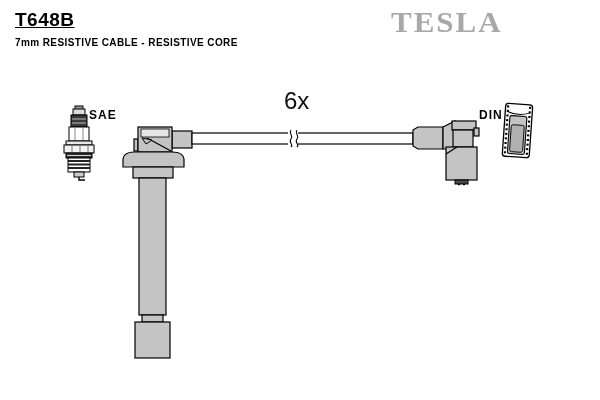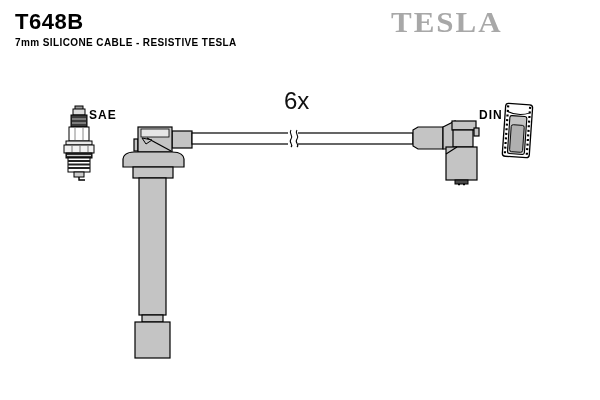--- a/index.html
+++ b/index.html
@@ -1,37 +1,37 @@
 <!DOCTYPE html>
 <html><head>
 <meta charset="utf-8">
 <style>
   html,body{margin:0;padding:0;}
   body{width:600px;height:400px;background:#ffffff;overflow:hidden;
        font-family:"Liberation Sans", sans-serif;}
   .page{position:relative;width:600px;height:400px;background:#ffffff;}
-  .part-number{position:absolute;left:15px;top:9px;font-size:22px;font-weight:bold;
-               color:#000;letter-spacing:0.5px;}
+  .part-number{position:absolute;left:15px;top:9px;font-size:19px;font-weight:bold;
+               color:#000;letter-spacing:0.5px;text-decoration:underline;}
   .subtitle{position:absolute;left:15px;top:37px;font-size:10px;color:#000;
             letter-spacing:0.4px;font-weight:bold;font-stretch:condensed;}
   .brand-logo{position:absolute;left:391px;top:6px;font-family:"Liberation Serif", serif;
               font-size:31px;font-weight:bold;letter-spacing:2px;
               transform:scaleY(0.92);transform-origin:top left;}
   svg{position:absolute;left:0;top:0;}
   svg text{font-family:"Liberation Sans", sans-serif;}
   .lbl{font-weight:bold;font-size:12px;fill:#000;}
   .qty{font-size:24px;fill:#111;}
 </style>
 </head>
 <body>
 
 <div class="page">
 
   <div class="part-number">T648B</div>
-  <div class="subtitle">7mm SILICONE CABLE - RESISTIVE TESLA</div>
+  <div class="subtitle">7mm RESISTIVE CABLE - RESISTIVE CORE</div>
   <div class="brand-logo" style="color: rgb(168, 168, 168);">TESLA</div>
 
   <svg width="600" height="400" viewBox="0 0 600 400">
 
     <g stroke="#000">
       <rect x="75" y="106" width="8" height="4" fill="#9a9a9a" stroke-width="1"></rect>
       <rect x="73" y="109" width="12" height="6" fill="#dcdcdc" stroke-width="1"></rect>
       <rect x="71" y="115" width="16" height="12" fill="#3a3a3a" stroke-width="1"></rect>
       <line x1="72" y1="119" x2="86" y2="119" stroke="#bdbdbd" stroke-width="1"></line>
       <line x1="72" y1="123" x2="86" y2="123" stroke="#bdbdbd" stroke-width="1"></line>

